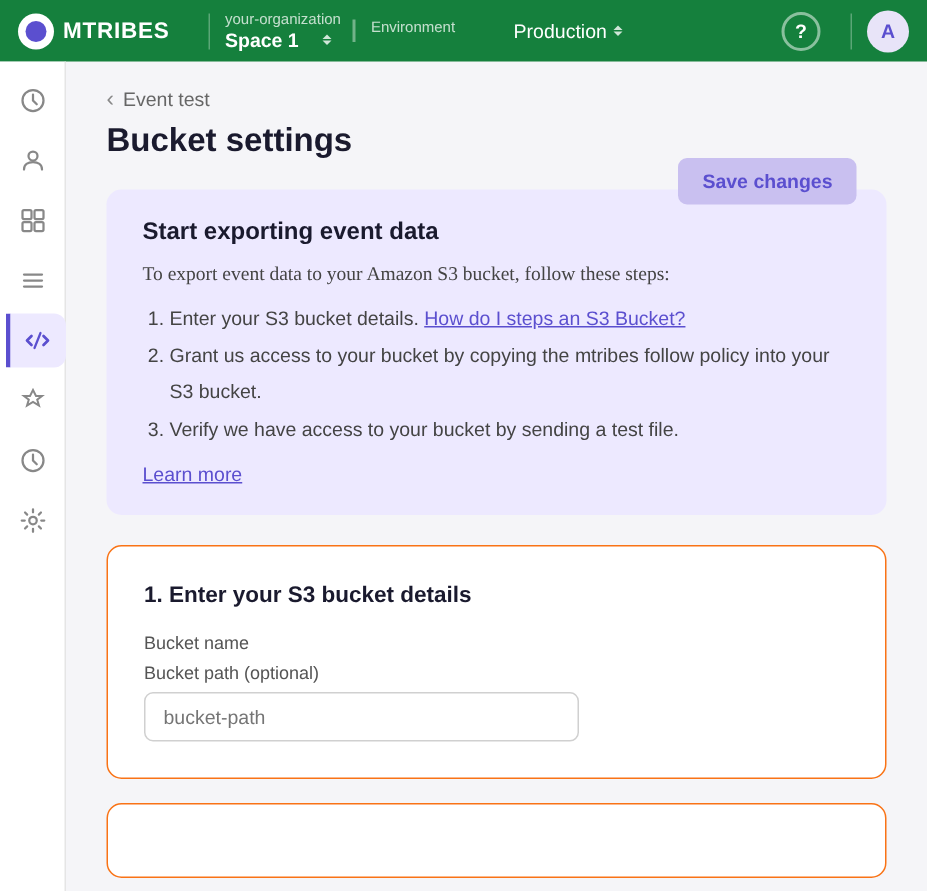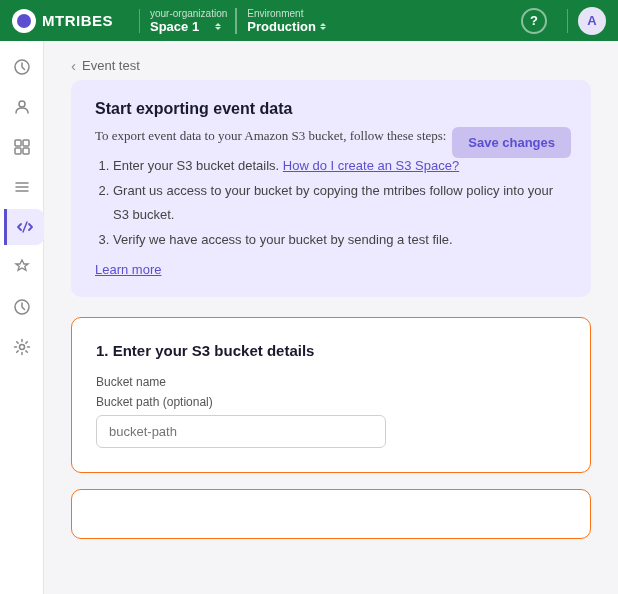--- a/index.html
+++ b/index.html
@@ -61,28 +61,28 @@
       display: block;
       width: 6px;
       height: 3px;
       border-left: 3px solid transparent;
       border-right: 3px solid transparent;
     }
     .chevron-ud .up { border-bottom: 3px solid rgba(255,255,255,0.8); }
     .chevron-ud .down { border-top: 3px solid rgba(255,255,255,0.8); }
     .env-block {
       display: flex;
-      flex-direction: column;
+      flex-direction: row;
       font-size: 11px;
       margin-left: 8px;
       padding-left: 10px;
       border-left: 2px solid rgba(255,255,255,0.4);
     }
     .env-label { opacity: 0.75; font-size: 10px; }
-    .env-value { font-weight: 700; font-size: 13px; display: flex; align-items: center; gap: 4px; }
+    .env-value { font-weight: 400; font-size: 13px; display: flex; align-items: center; gap: 4px; margin-left: 39px; }
     .spacer { flex: 1; }
     .help-btn {
       width: 26px; height: 26px;
       border: 2px solid rgba(255,255,255,0.5);
       border-radius: 50%;
       display: flex; align-items: center; justify-content: center;
       font-size: 13px; font-weight: 700; color: white;
       cursor: pointer;
       margin-right: 10px;
     }
@@ -151,21 +151,21 @@
     .page-title {
       font-size: 22px;
       font-weight: 700;
       color: #1a1a2e;
       margin-bottom: 20px;
     }
 
     
     .save-btn {
       position: absolute;
-      top: 70px;
+      top: 48px;
       right: 20px;
       background: #c9c0f0;
       color: #5b4fcf;
       border: none;
       border-radius: 6px;
       padding: 8px 16px;
       font-size: 13px;
       font-weight: 600;
       cursor: pointer;
       text-align: center;
@@ -344,28 +344,29 @@
     <div class="content-inner">
 
       <div class="header-row">
         <div class="breadcrumb">
           <span style="font-size:15px; color:#888;">‹</span>
           <span>Event test</span>
         </div>
         <button class="save-btn">Save  changes</button>
       </div>
 
+      <h1 class="page-title">Bucket settings</h1>
 
       <div class="info-card">
         <div class="info-card-title">Start exporting event data</div>
         <div class="info-card-desc">To export event data to your Amazon S3 bucket, follow these steps:</div>
         <ol class="info-steps">
           <li>
             <span>Enter your S3 bucket details. </span>
-            <span class="link">How do I create an S3 Space?</span>
+            <span class="link">How do I steps an S3 Bucket?</span>
           </li>
           <li>Grant us access to your bucket by copying the mtribes follow policy into your S3 bucket.</li>
           <li>Verify we have access to your bucket by sending a test file.</li>
         </ol>
         <span class="learn-more link">Learn more</span>
       </div>
 
       <div class="section-card">
         <div class="section-title">1. Enter your S3 bucket details</div>
         <label class="field-label">Bucket name</label>

